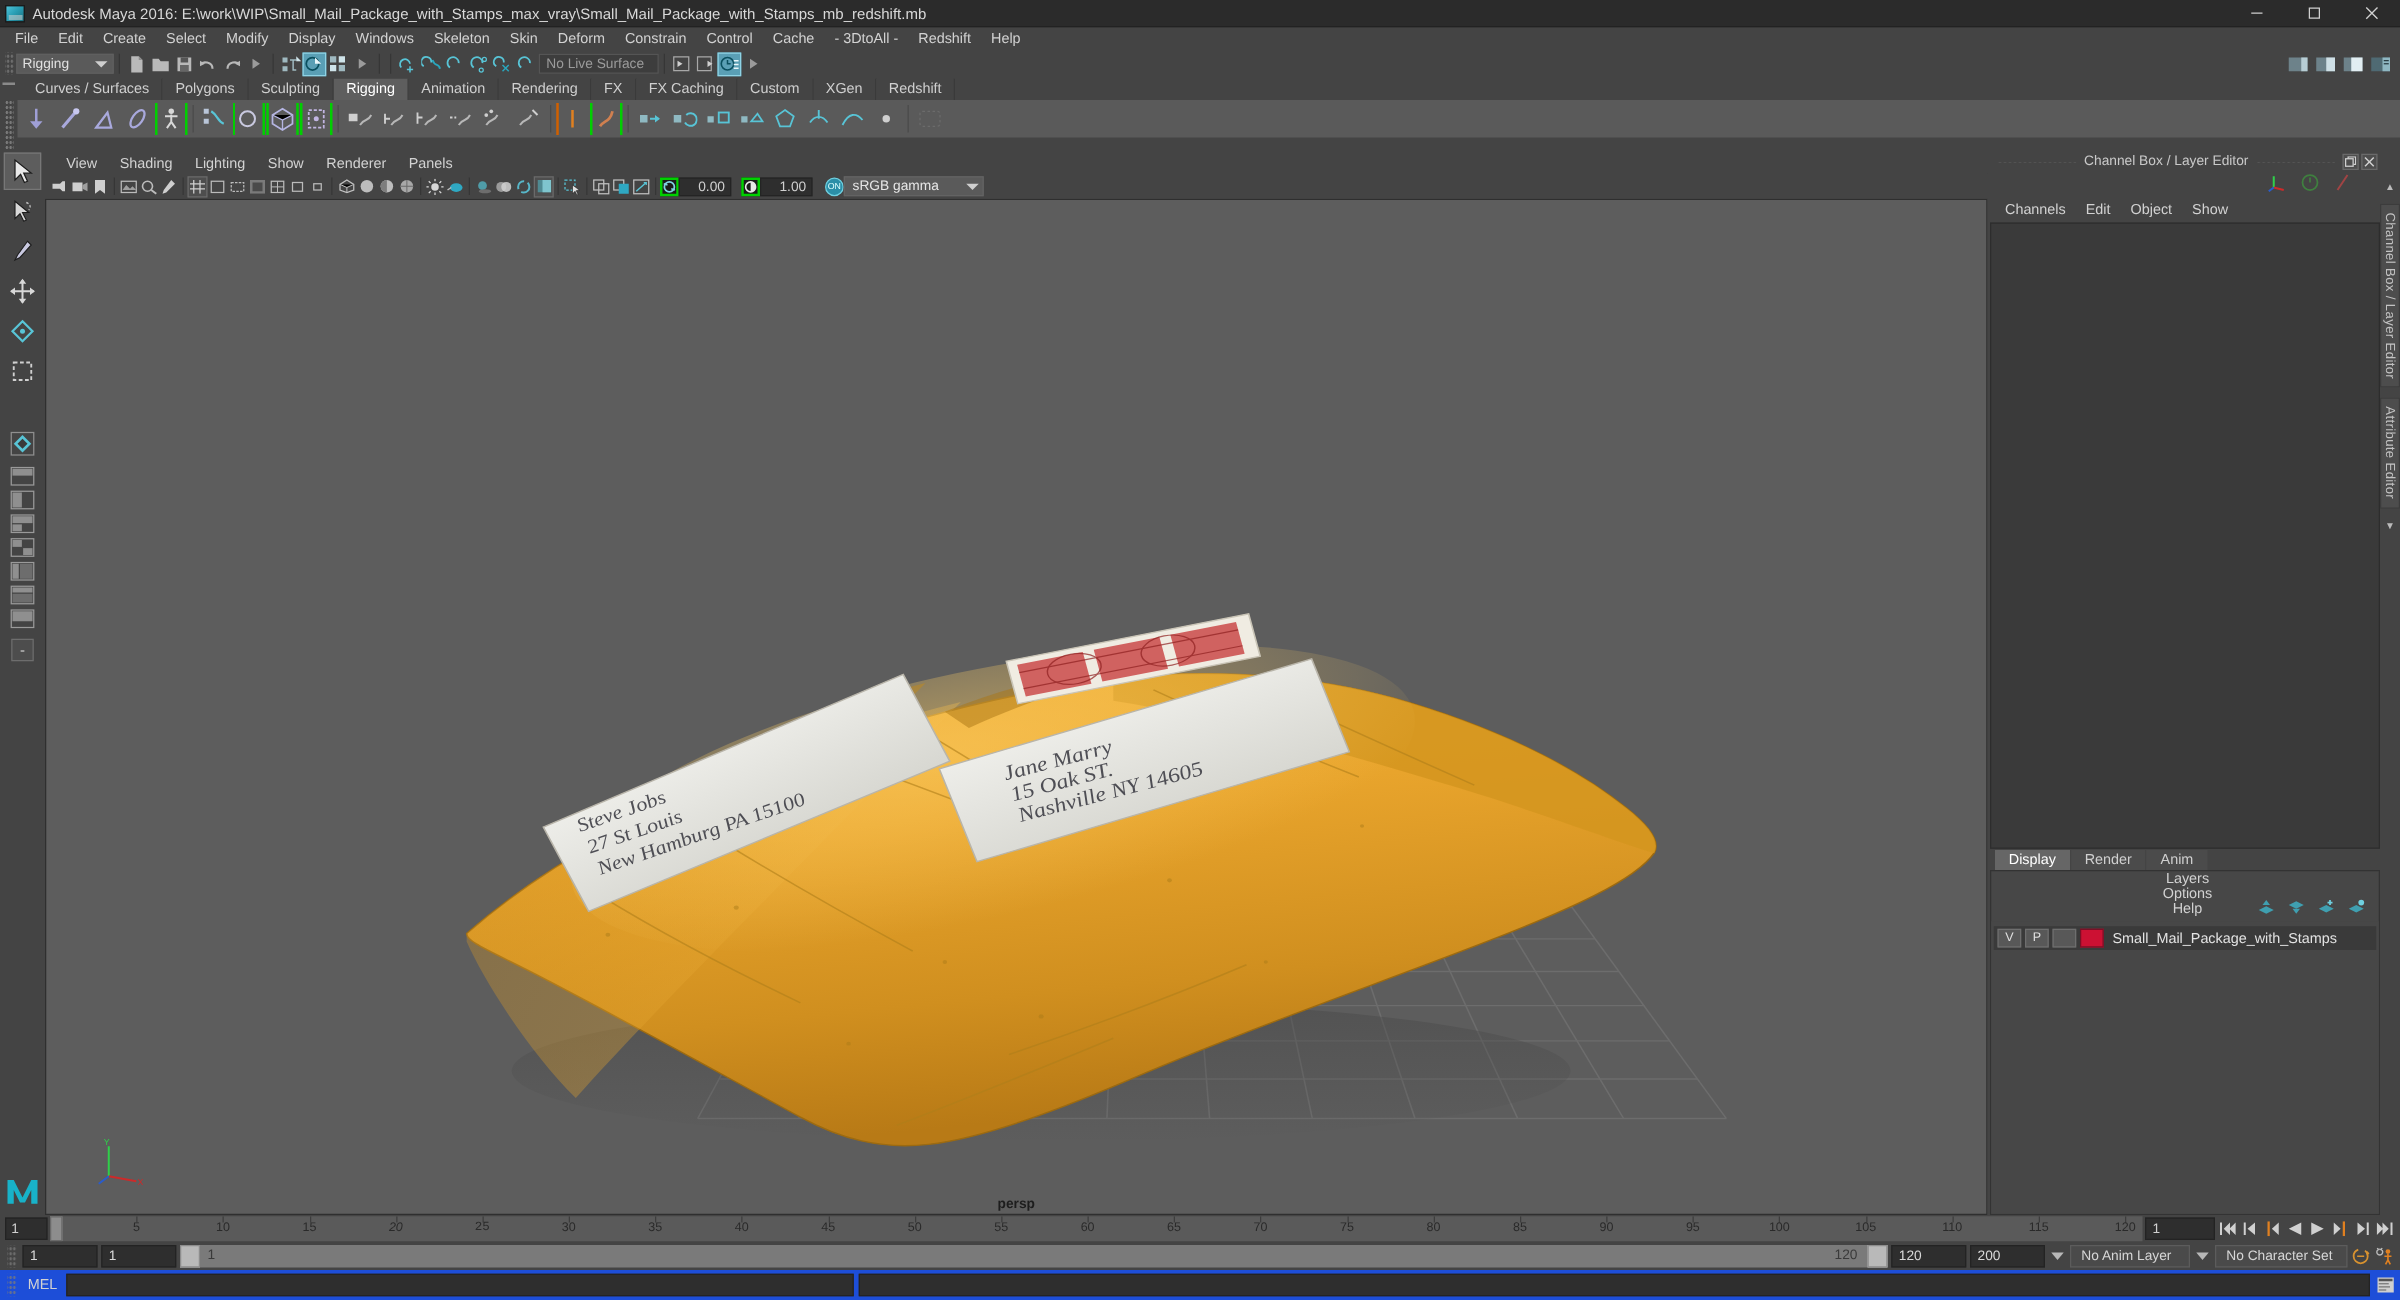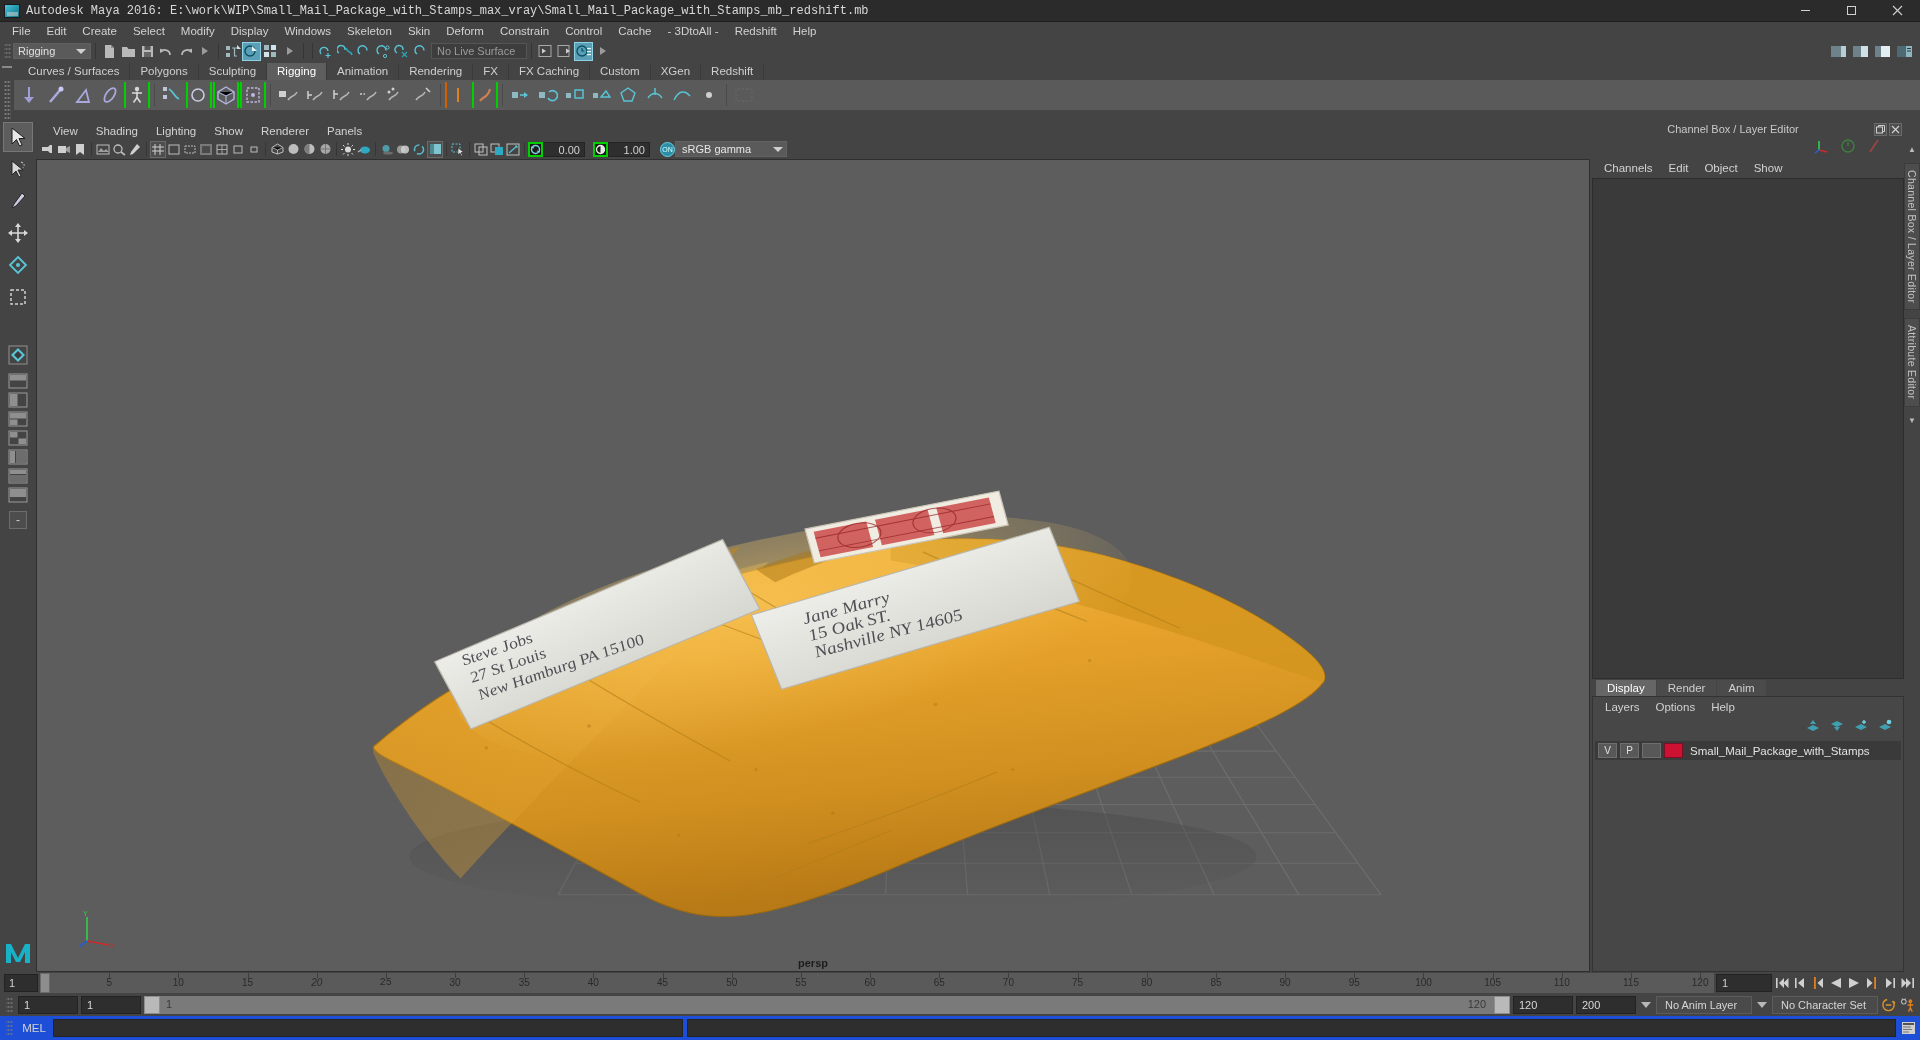--- a/index.html
+++ b/index.html
@@ -18,21 +18,21 @@
   }
   .titlebar .logo {
     width:16px; height:14px; margin:0 6px 0 4px;
     background:linear-gradient(135deg,#4ec3d9 0%,#2a9fb5 45%,#19707f 100%);
     border:1px solid #1a1a1a; position:relative; flex:0 0 16px;
   }
   .titlebar .logo:after{
     content:""; position:absolute; left:2px; bottom:1px; width:11px; height:4px;
     background:#cfcfcf; opacity:.55;
   }
-  .title-text { font-size:12px; color:#d8d8d8; white-space:nowrap;font-family:Liberation Mono, monospace; }
+  .title-text { font-size:12px; color:#d8d8d8; white-space:nowrap; }
   .win-btns { margin-left:auto; display:flex; height:22px; }
   .win-btn { width:46px; height:22px; display:flex; align-items:center; justify-content:center;
     color:#d0d0d0; font-size:13px; }
   .win-btn svg{ display:block; }
 
   
   .menubar {
     height:18px; background:#444444; display:flex; align-items:center;
     flex:0 0 18px; padding-left:4px;
   }
@@ -142,21 +142,21 @@
   .cb-menu { padding:0 8px; font-size:11.5px; color:#d2d2d2; }
   .cb-area { background:#3a3a3a; border:1px solid #2d2d2d; }
   .cb-empty { flex:1; min-height:0; }
 
   .le-tabs { height:17px; display:flex; align-items:flex-end; padding-left:4px; }
   .le-tab { height:16px; line-height:16px; padding:0 11px; font-size:11.5px; color:#cfcfcf;
       background:#4b4b4b; margin-right:1px; }
   .le-tab.active { background:#666; color:#fff; }
   .le-body { flex:1; background:#474747; border:1px solid #333; display:flex; flex-direction:column;
       min-height:0; }
-  .le-menubar { height:20px; display:flex; align-items:center; padding-left:4px; }
+  .le-menubar { height:20px; display:flex; align-items:center; padding-left:4px;flex-direction:column; }
   .le-toolrow { height:20px; display:flex; align-items:center; justify-content:flex-end;
       gap:9px; padding-right:10px; }
   .le-list { flex:1; background:#474747; padding-top:4px; min-height:0; }
   .layer-row { height:19px; display:flex; align-items:center; background:#3a3a3a; margin:0 2px;
       padding-left:3px; gap:3px; }
   .lr-btn { width:19px; height:15px; background:#585858; border:1px solid #6e6e6e;
       color:#e0e0e0; font-size:10px; display:flex;align-items:center;justify-content:center;
       flex:0 0 19px;}
   .lr-swatch { width:19px;height:15px; background:#cc1133; border:1px solid #7a1026; flex:0 0 19px;}
   .lr-name { font-size:11.5px; color:#e2e2e2; margin-left:4px; white-space:nowrap; }

